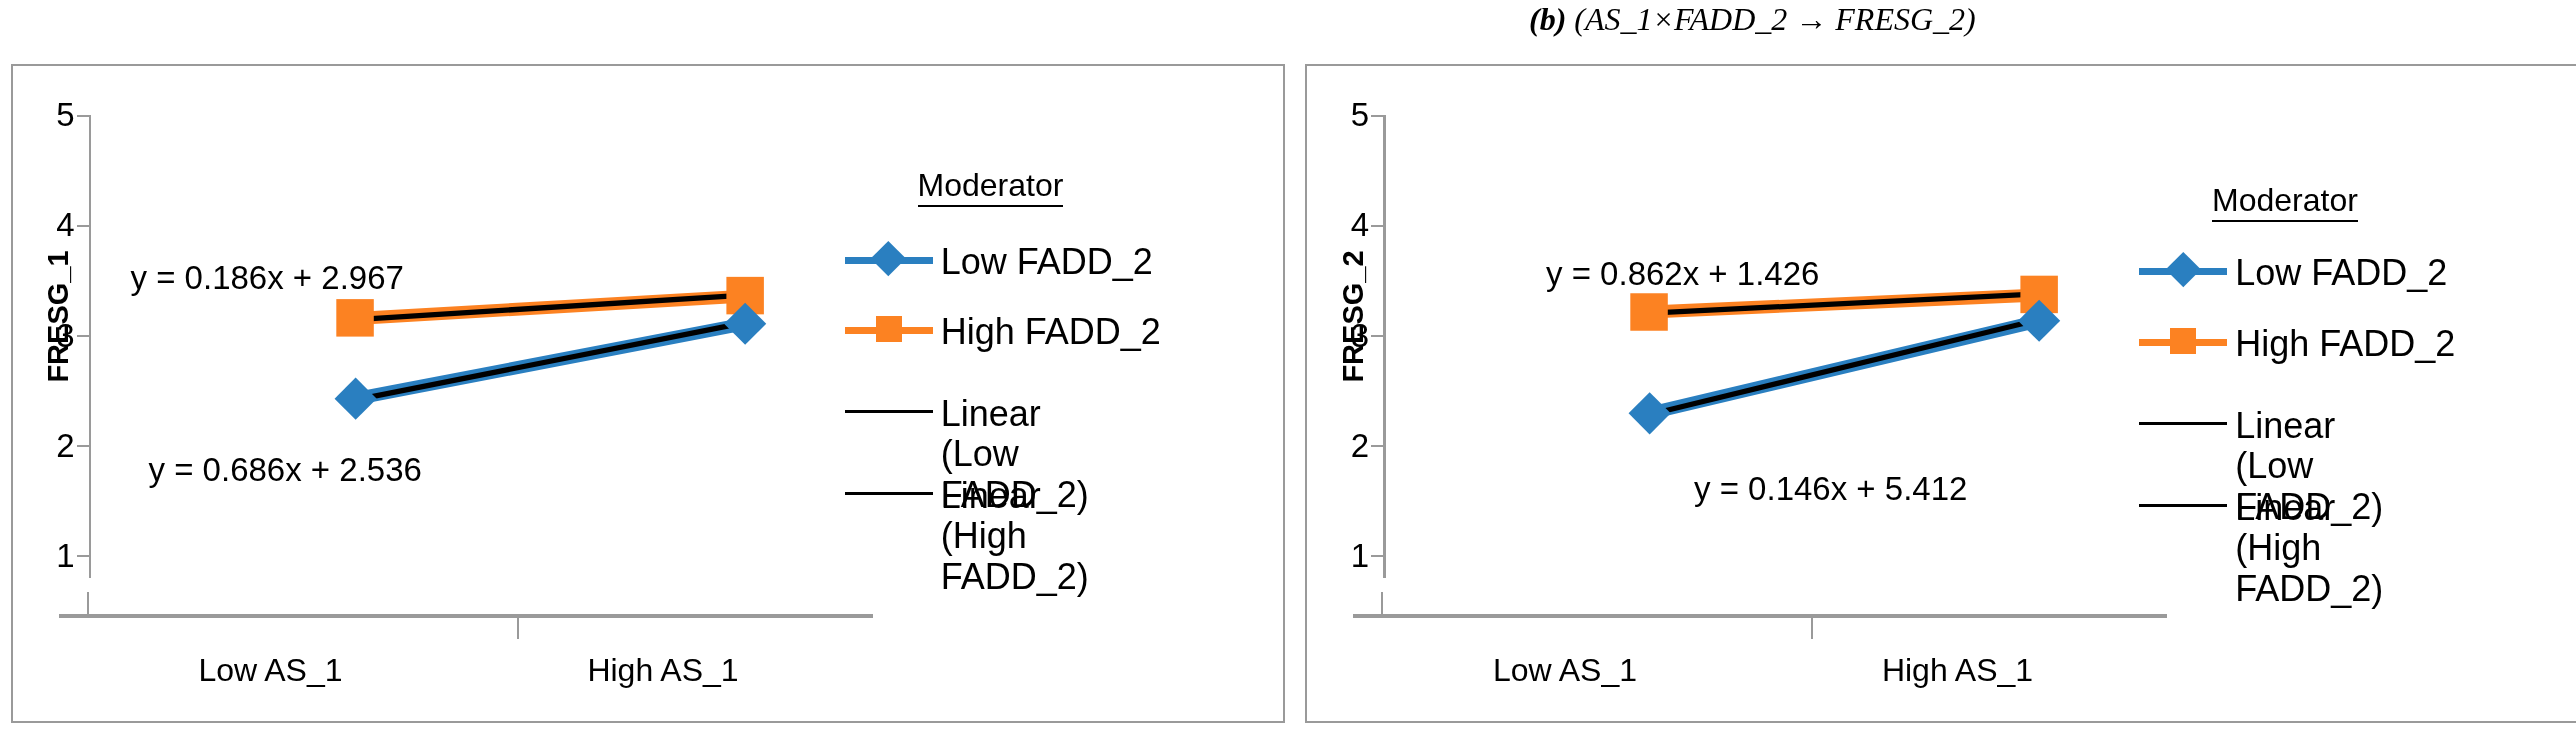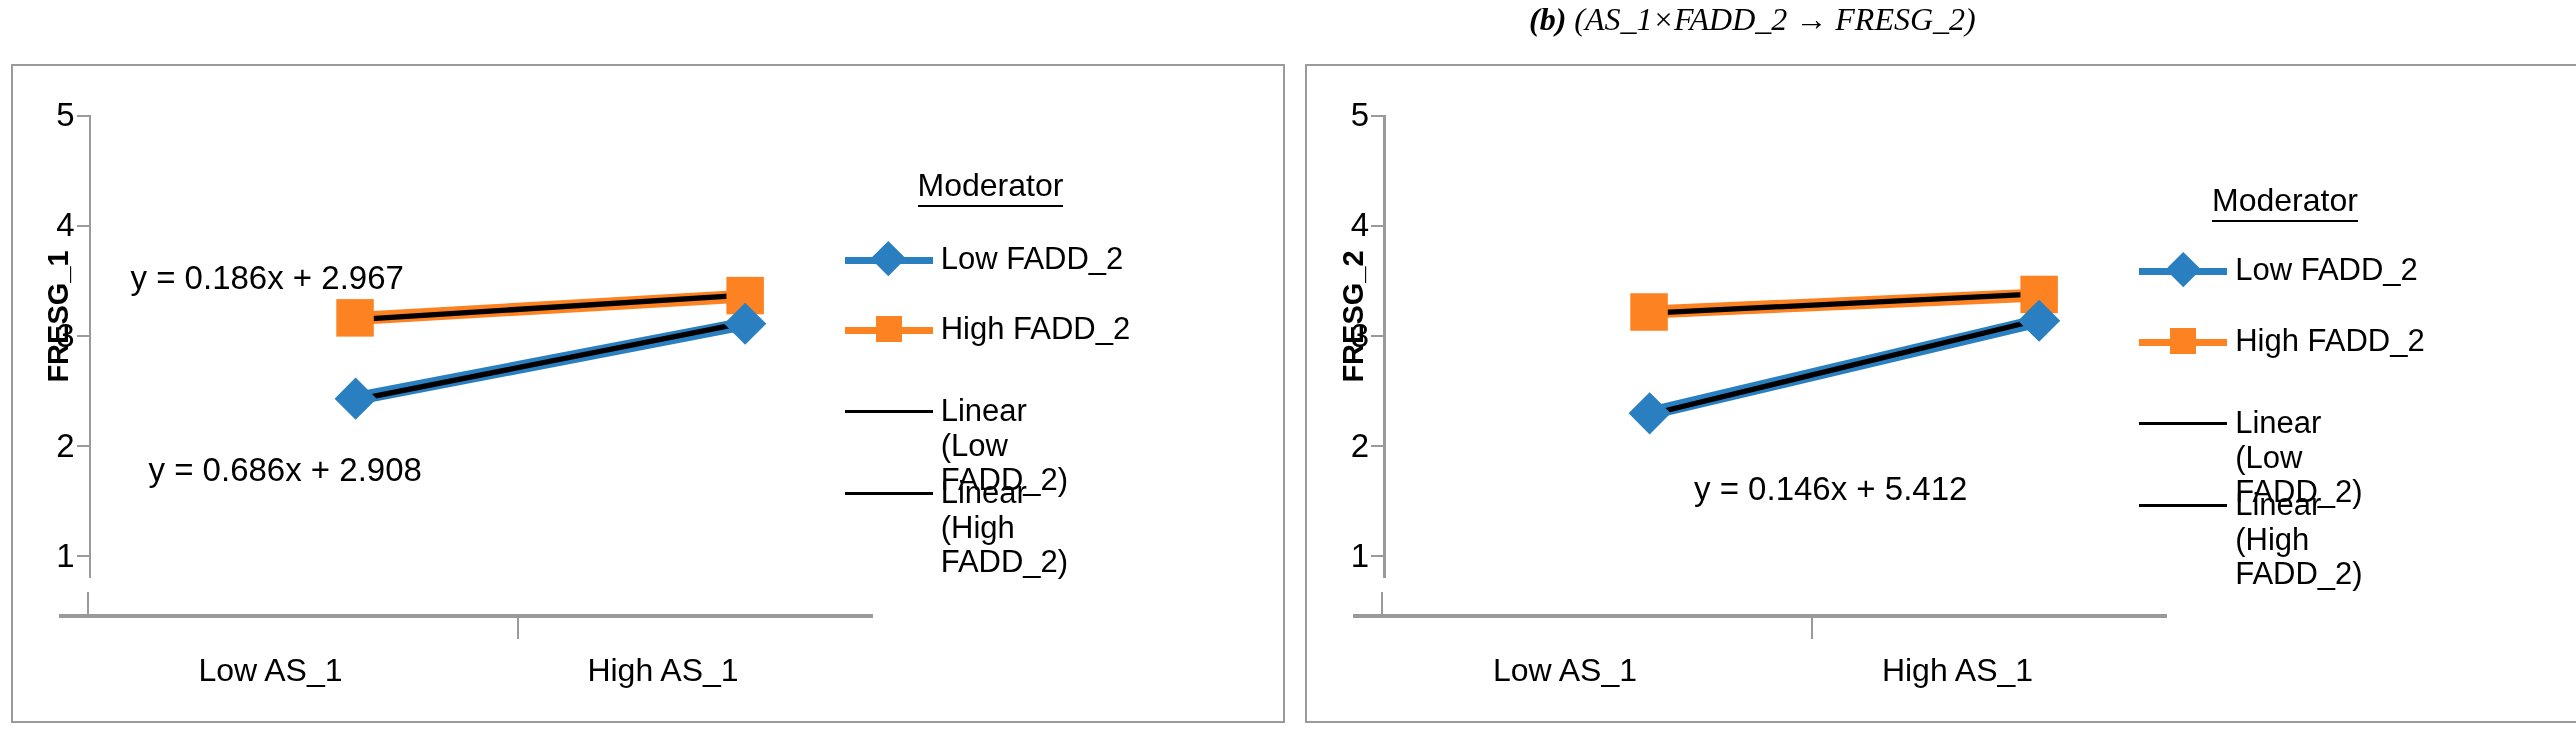--- a/index.html
+++ b/index.html
@@ -173,21 +173,21 @@
     margin-top: -12.3px;
     transform: rotate(45deg);
   }
   .legend-swatch .lsmark.square {
     width: 26px;
     height: 26px;
     margin-left: -13px;
     margin-top: -13px;
   }
   .legend-label {
-    font-size: 31px;
+    font-size: 36px;
     line-height: 1.12;
     color: #000000;
     max-width: 246px;
   }
   .legend-label.wrap { white-space: normal; }
   .legend-label.nowrap { white-space: nowrap; }
 </style>
 </head>
 <body>
 
@@ -233,21 +233,21 @@
         <line x1="585" y1="570" x2="1250" y2="438" stroke="#000000" stroke-width="9"></line>
 
         <rect x="552" y="398" width="64" height="64" fill="#FC8222"></rect>
         <rect x="1218" y="360" width="64" height="64" fill="#FC8222"></rect>
 
         <polygon points="585,532 621,568 585,604 549,568" fill="#2A7FC0"></polygon>
         <polygon points="1250,404 1286,440 1250,476 1214,440" fill="#2A7FC0"></polygon>
       </svg>
 
       <div class="eq-label" style="left:118px; top:193px;">y = 0.186x + 2.967</div>
-      <div class="eq-label" style="left:136px; top:385px;">y = 0.686x + 2.908</div>
+      <div class="eq-label" style="left:136px; top:385px;">y = 0.686x + 2.536</div>
 
       <div class="legend">
         <div class="legend-title" style="left:905px; top:101px;">Moderator</div>
 
         <div class="legend-row" style="left:832px; top:176px;">
           <span class="legend-swatch">
             <span class="lsline" style="background:#2A7FC0;"></span>
             <span class="lsmark diamond" style="background:#2A7FC0;"></span>
           </span>
           <span class="legend-label nowrap">Low FADD_2</span>
@@ -312,20 +312,21 @@
 
         <line x1="585" y1="422" x2="1250" y2="389" stroke="#000000" stroke-width="9"></line>
         <line x1="585" y1="595" x2="1250" y2="433" stroke="#000000" stroke-width="9"></line>
 
         <rect x="552" y="388" width="64" height="64" fill="#FC8222"></rect>
         <rect x="1218" y="358" width="64" height="64" fill="#FC8222"></rect>
         <polygon points="585,557 621,593 585,629 549,593" fill="#2A7FC0"></polygon>
         <polygon points="1250,399 1286,435 1250,471 1214,435" fill="#2A7FC0"></polygon>
       </svg>
 
+      <div class="eq-label" style="left:239px; top:189px;">y = 0.862x + 1.426</div>
       <div class="eq-label" style="left:387px; top:404px;">y = 0.146x + 5.412</div>
 
       <div class="legend">
         <div class="legend-title" style="left:905px; top:116px;">Moderator</div>
 
         <div class="legend-row" style="left:832px; top:187px;">
           <span class="legend-swatch">
             <span class="lsline" style="background:#2A7FC0;"></span>
             <span class="lsmark diamond" style="background:#2A7FC0;"></span>
           </span>

